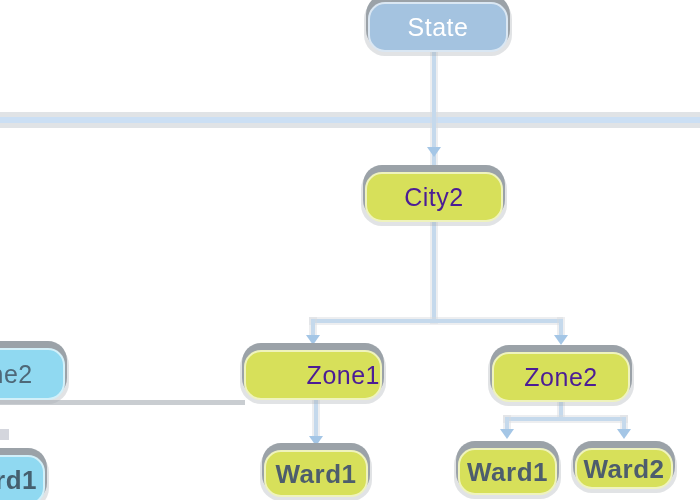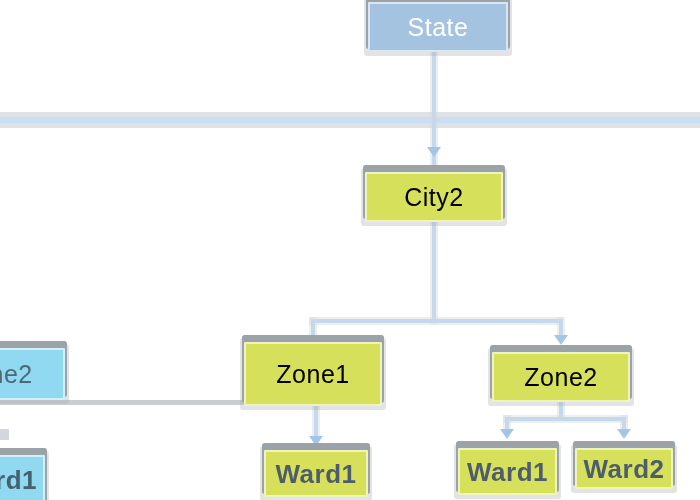--- a/index.html
+++ b/index.html
@@ -3,30 +3,30 @@
 <meta charset="utf-8">
 <style>
   html,body{margin:0;padding:0;background:#ffffff;}
   #canvas{
     position:relative;width:700px;height:500px;overflow:hidden;
     background:#ffffff;font-family:"Liberation Sans", sans-serif;
   }
   
   .node{
     position:absolute;display:flex;align-items:center;justify-content:center;
-    border-radius:1px;border:2px solid rgba(255,255,255,0.6);
+    border-radius:17px;border:2px solid rgba(255,255,255,0.6);
     box-shadow:0 -5px 0 2px #9ba2a8, 0 0 0 4px rgba(170,176,181,0.35);
     box-sizing:border-box;
   }
   .node .lbl{
     font-size:25px;font-weight:500;letter-spacing:0.5px;line-height:1;
     white-space:nowrap;
   }
   .node.blue  .lbl{color:#ffffff;}
-  .node.green .lbl{color:#000000;}
+  .node.green .lbl{color:#4c1d95;}
   .node.cyan  .lbl{color:#4e6878;}
   .node.ward .lbl{font-weight:700;font-size:26px;color:#4d5d6d;}
   .node.cyan.ward .lbl{color:#45606f;}
   
   .edge{position:absolute;background:#c5d9ec;box-shadow:0 0 0 2px rgba(214,218,222,0.45);}
   .edge.gray{background:#c9cdd1;box-shadow:none;}
   .band{
     position:absolute;left:0;top:112px;width:700px;height:16px;
     background:linear-gradient(180deg,#e0e3e6 0%,#e0e3e6 33%,#cbdff4 33%,#cbdff4 66%,#e0e3e6 66%,#e0e3e6 100%);
   }
@@ -68,21 +68,21 @@
   <div class="blob" style="left:0px;top:429px;width:9px;height:11px"></div>
 
   <div class="node blue" style="left: 368px; top: 2px; width: 140px; height: 50px; background-color: rgb(164, 195, 224);">
     <span class="lbl">State</span>
   </div>
 
   <div class="node green" style="left: 365px; top: 172px; width: 138px; height: 50px; background-color: rgb(215, 224, 90);">
     <span class="lbl">City2</span>
   </div>
 
-  <div class="node green" style="left: 244px; top: 342px; width: 138px; height: 64px; background-color: rgb(215, 224, 90);">
+  <div class="node green" style="left: 244px; top: 350px; width: 138px; height: 50px; background-color: rgb(215, 224, 90); justify-content: flex-end;">
     <span class="lbl">Zone1</span>
   </div>
 
   <div class="node green" style="left: 492px; top: 352px; width: 138px; height: 50px; background-color: rgb(215, 224, 90);">
     <span class="lbl">Zone2</span>
   </div>
 
   <div class="node green ward" style="left: 264px; top: 450px; width: 104px; height: 47px; background-color: rgb(215, 224, 90);">
     <span class="lbl">Ward1</span>
   </div>

